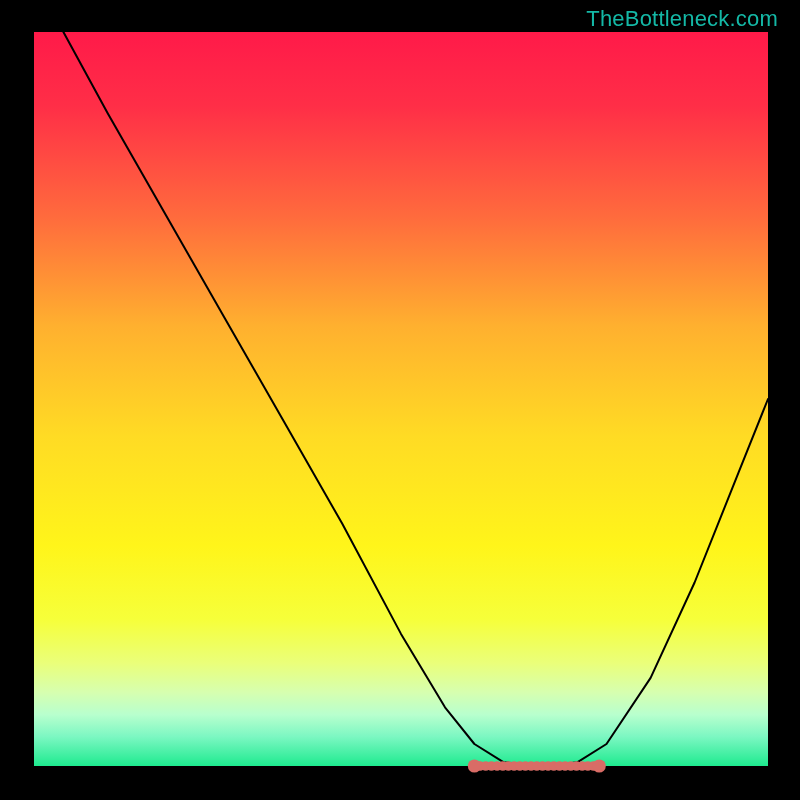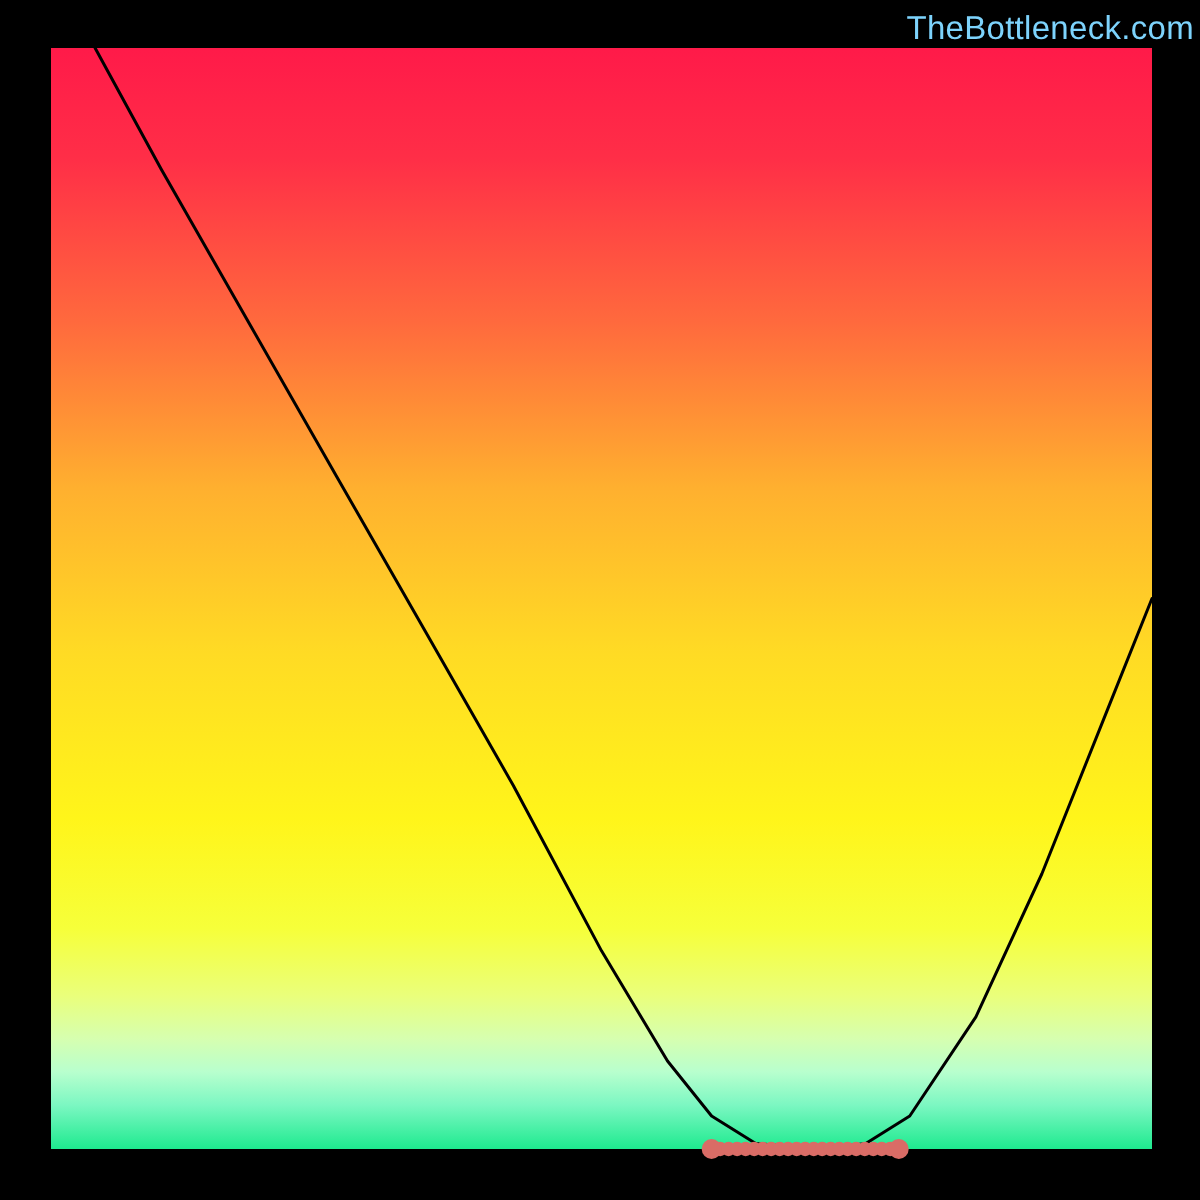--- a/index.html
+++ b/index.html
@@ -12,22 +12,22 @@
     font-family: Arial, Helvetica, sans-serif;
   }
   .chart-container {
     position: relative;
     width: 800px;
     height: 800px;
   }
   .watermark {
     position: absolute;
     top: 6px;
-    right: 4px;
-    color: #7dd3fc;
+    right: 22px;
+    color: #14b8a6;
     font-size: 22px;
     font-weight: 400;
     z-index: 10;
     letter-spacing: 0.2px;
   }
   svg.plot {
     position: absolute;
     top: 0;
     left: 0;
   }

